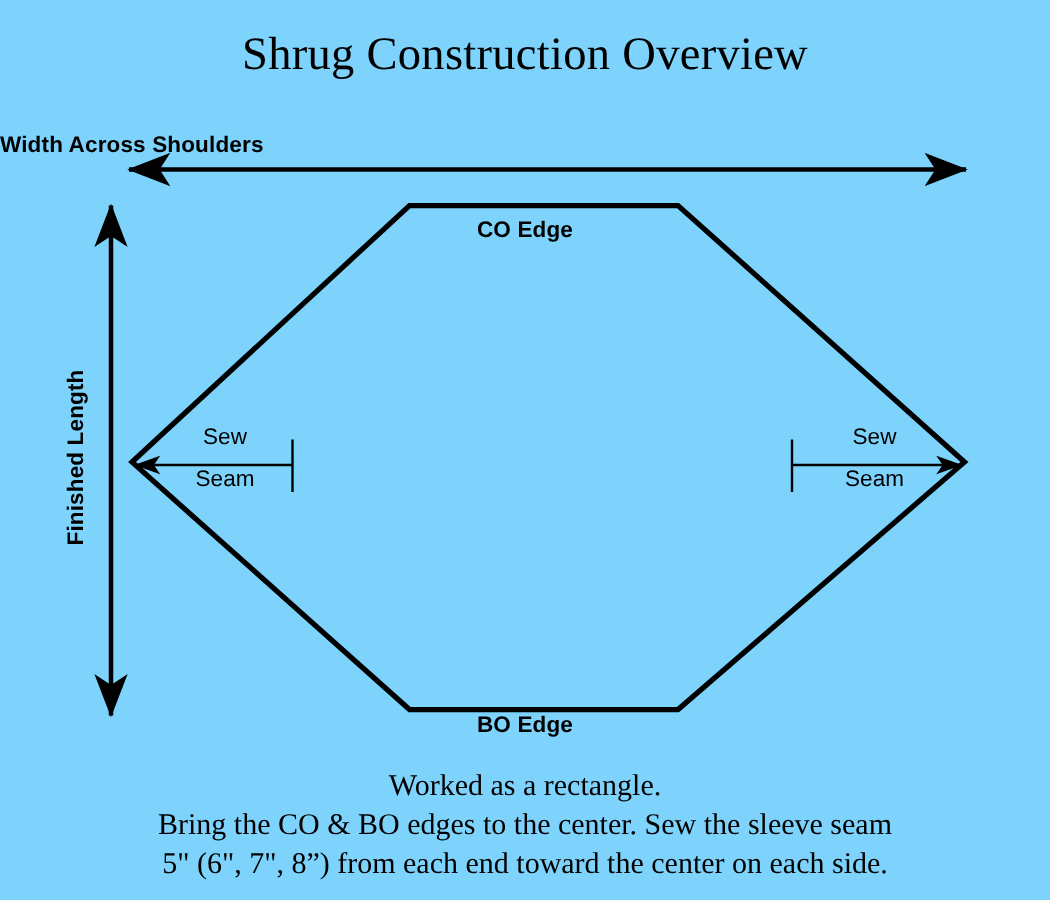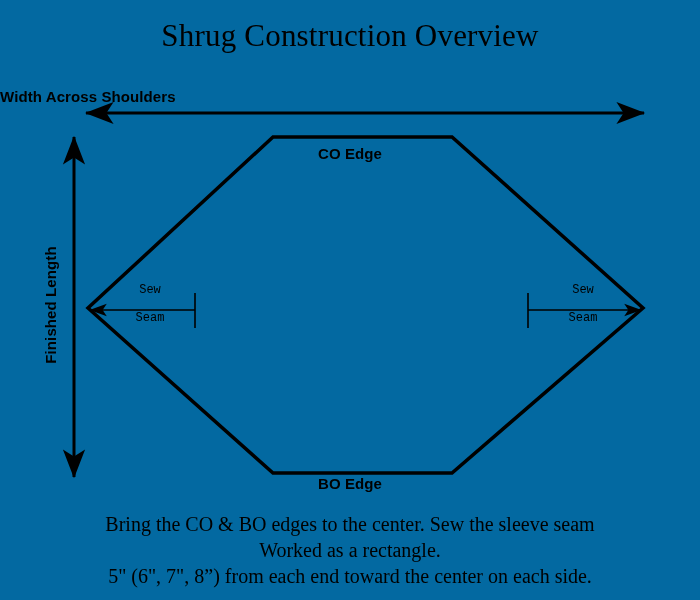--- a/index.html
+++ b/index.html
@@ -11,21 +11,21 @@
     height: 600px;
     background: #ffffff;
     font-family: "Liberation Serif", "DejaVu Serif", serif;
     color: #000000;
     overflow: hidden;
   }
   #page {
     position: relative;
     width: 700px;
     height: 600px;
-    background: #0369a1;
+    background: #7dd3fc;
   }
 
   
   #title {
     position: absolute;
     top: 18px;
     left: 0;
     width: 700px;
     text-align: center;
     font-family: "Liberation Serif", "DejaVu Serif", serif;
@@ -50,23 +50,23 @@
     white-space: nowrap;
     color: #000000;
   }
   .lbl-bold-sans {
     font-family: "Liberation Sans", "DejaVu Sans", sans-serif;
     font-weight: bold;
     font-size: 15px;
     letter-spacing: 0.1px;
   }
   .lbl-sans {
-    font-family: Liberation Mono, monospace;
+    font-family: Liberation Sans, sans-serif;
     font-weight: normal;
-    font-size: 12px;
+    font-size: 15px;
   }
 
   #width-label {
     top: 88px;
     left: 0;
     width: 700px;
     text-align: left;
   }
   #co-edge-label {
     top: 145px;
@@ -160,18 +160,18 @@
 
   <div id="bo-edge-label" class="lbl lbl-bold-sans">BO Edge</div>
 
   <div id="sew-left-top" class="lbl lbl-sans sew-word">Sew</div>
   <div id="sew-left-bot" class="lbl lbl-sans sew-word">Seam</div>
 
   <div id="sew-right-top" class="lbl lbl-sans sew-word">Sew</div>
   <div id="sew-right-bot" class="lbl lbl-sans sew-word">Seam</div>
 
   <div id="caption">
+    <div>Worked as a rectangle.</div>
     <div>Bring the CO &amp; BO edges to the center. Sew the sleeve seam</div>
-    <div>Worked as a rectangle.</div>
     <div>5" (6", 7", 8”) from each end toward the center on each side.</div>
   </div>
 
 </div>
 
 </body></html>

